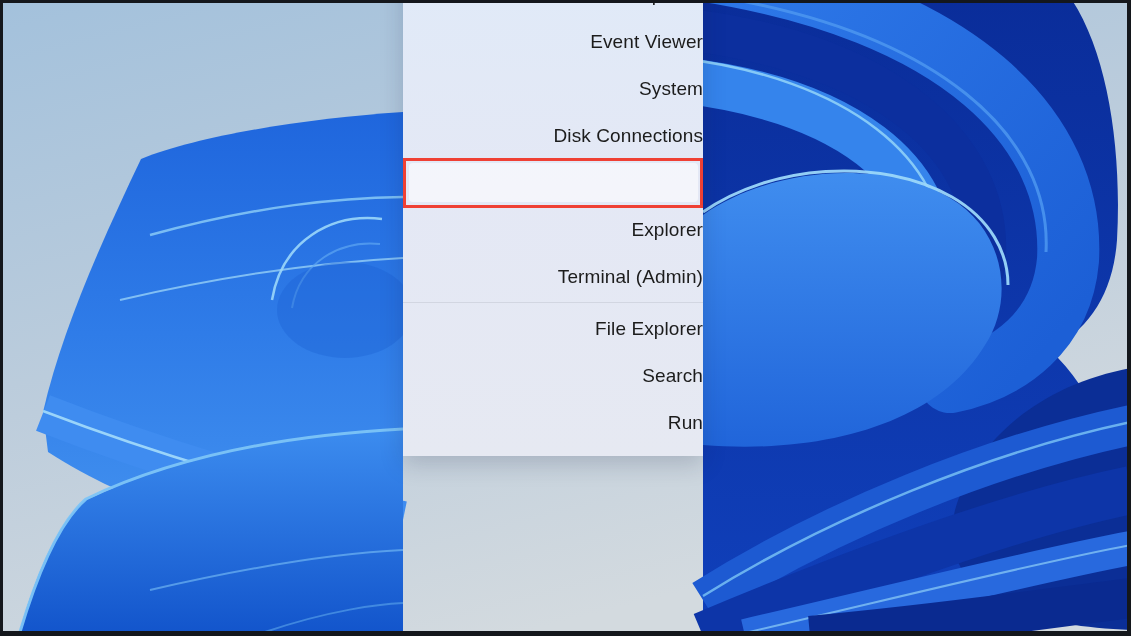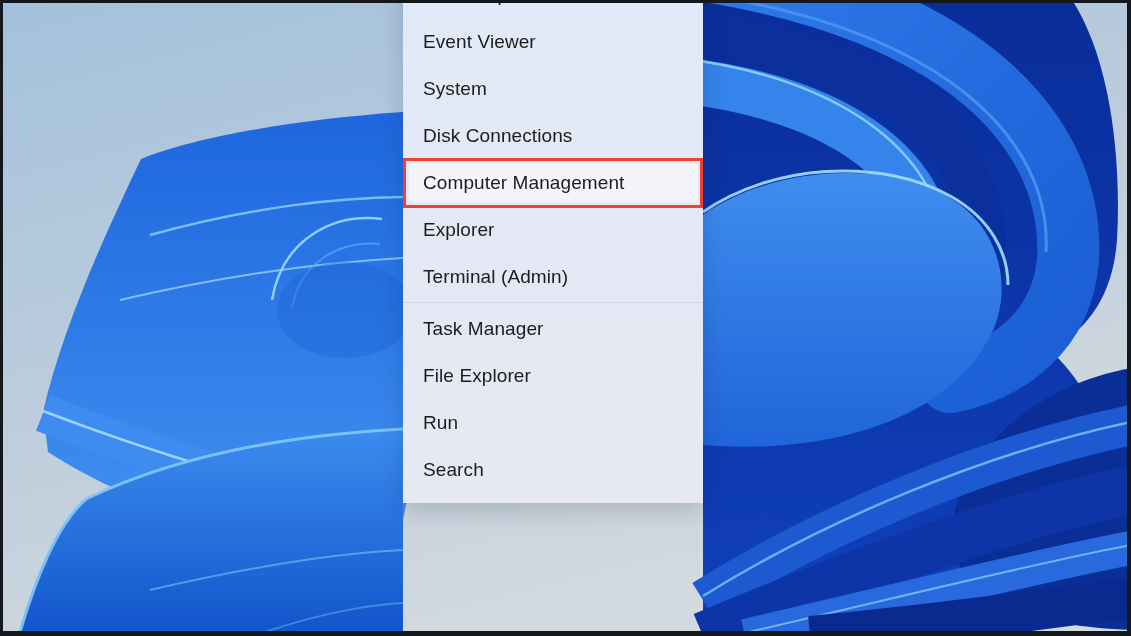--- a/index.html
+++ b/index.html
@@ -11,21 +11,21 @@
   
   .frame{position:absolute;inset:0;border-style:solid;border-color:#14171c;
          border-width:3px 4px 5px 3px;pointer-events:none;z-index:50;}
 
   
   .quick-menu{position:absolute;left:403px;top:-33px;width:300px;
               padding:4px 0 10px 0;z-index:10;
               background:linear-gradient(180deg,#e0eaf8 0%,#e4e8f5 45%,#e6e9f2 100%);
               box-shadow:0 8px 22px rgba(20,30,60,.18);}
   .menu-item{position:relative;height:47px;display:flex;align-items:center;
-             padding-left:20px;box-sizing:border-box;cursor:default;}
+             padding-left:20px;box-sizing:border-box;cursor:default;justify-content:flex-end;}
   .menu-item .label{position:relative;z-index:3;font-size:19px;color:#1c1c1c;
                     letter-spacing:.1px;white-space:nowrap;}
   .menu-item.highlighted .hover-rect{position:absolute;left:6px;right:5px;top:4px;bottom:4px;
                     background:rgba(255,255,255,.58);border-radius:4px;z-index:1;}
   .annotation-box{position:absolute;left:0;right:0;top:-1px;bottom:-2px;
                   border:3px solid #ef4034;z-index:4;pointer-events:none;}
   .menu-separator{height:1px;margin:2px 0;background:#d2d6e1;}
 </style>
 </head>
 <body>
@@ -119,40 +119,36 @@
     <div class="menu-item">
       <span class="label">System</span>
     </div>
     <div class="menu-item">
       <span class="label">Disk Connections</span>
     </div>
 
     <div class="menu-item highlighted">
       <span class="hover-rect"></span>
       <span class="annotation-box"></span>
-      <span class="label">Computer Management</span>
     </div>
 
     <div class="menu-item">
       <span class="label">Explorer</span>
     </div>
     <div class="menu-item">
       <span class="label">Terminal (Admin)</span>
     </div>
 
     <div class="menu-separator"></div>
 
     <div class="menu-item">
-      <span class="label">Task Manager</span>
-    </div>
-    <div class="menu-item">
       <span class="label">File Explorer</span>
     </div>
     <div class="menu-item">
-      <span class="label">Run</span>
+      <span class="label">Search</span>
     </div>
     <div class="menu-item">
-      <span class="label">Search</span>
+      <span class="label">Run</span>
     </div>
   </div>
 
   <div class="frame"></div>
 </div>
 
 </body></html>

